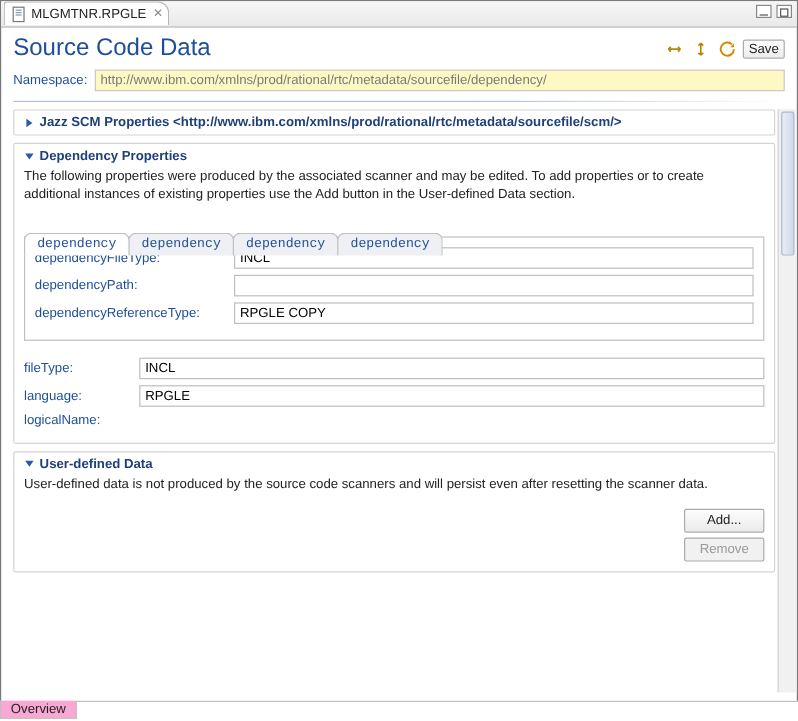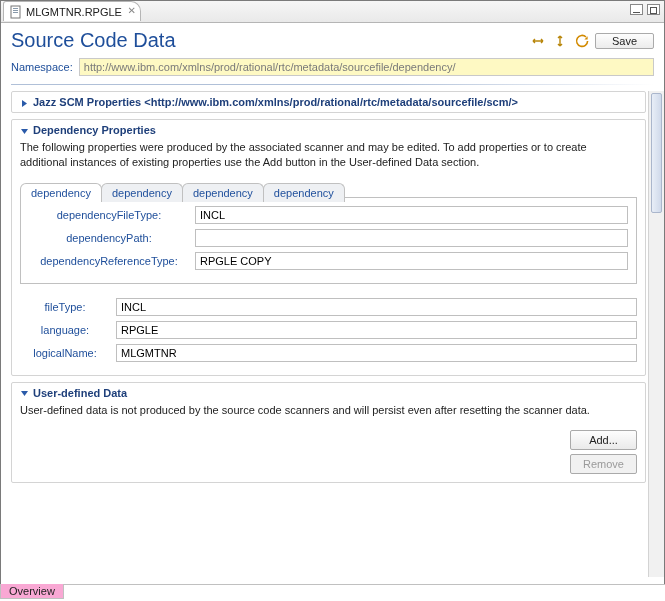--- a/index.html
+++ b/index.html
@@ -55,21 +55,21 @@
     display:flex; align-items:center; justify-content:space-between;
     padding: 6px 10px 4px 10px;
   }
   .page-title {
     font-size: 20px; color: #1e4e9a; font-weight: 400;
   }
   .header-actions { display:flex; align-items:center; gap:4px; }
   .icon-btn { width:18px; height:18px; display:flex; align-items:center; justify-content:center; }
   .save-btn {
     border:1px solid #aaa; background:linear-gradient(#fdfdfd,#ececec);
-    padding:1px 16px; border-radius:2px; font-size:11px;
+    padding:1px 4px; border-radius:2px; font-size:11px;
   }
   
   .namespace-row {
     display:flex; align-items:center; gap:6px;
     padding: 2px 10px 8px 10px;
   }
   .field-label { color:#1e4e9a; }
   .namespace-input {
     flex:1; border:1px solid #c9c9c9; background:#fef9c3; color:#7a7a7a;
     padding:2px 4px; font-size:11px; font-family:inherit;
@@ -107,29 +107,29 @@
   .twisty { width:9px; height:9px; }
   .section-desc { margin:4px 12px 8px 0; color:#222; line-height:1.35; }
   
   .deptabs { display:flex; border-bottom:1px solid #c0c0c0; margin-top:2px; }
   .deptab {
     padding:3px 10px 3px 10px;
     border:1px solid #c0c0c0; border-bottom:none;
     background:#eef0f3; color:#1f4f9c;
     border-top-left-radius:6px; border-top-right-radius:6px;
     margin-right:-1px;
-    position:relative; top:5px;
+    position:relative; top:16px;font-family:Liberation Mono, monospace;
   }
   .deptab.selected { background:#fff; z-index:2; }
   .depbody {
     border:1px solid #c0c0c0; border-top:none;
     padding:8px;
   }
   .prop-row { display:flex; align-items:center; margin-bottom:5px; gap:6px; }
-  .prop-row label { width:160px; color:#1e4e9a;text-align:center; }
+  .prop-row label { width:160px; color:#1e4e9a; }
   .prop-row input, .wide-input input {
     flex:1; border:1px solid #bfbfbf; padding:2px 4px; font-size:11px; font-family:inherit;
   }
   .file-block { margin-top:14px; }
   .file-block .prop-row label { width:90px; }
   
   .bottom-tabs {
     position:absolute; bottom:0; left:0; right:0; height:17px;
     background:#fff; border-top:1px solid #c0c0c0;
     display:flex; align-items:flex-start;
@@ -248,21 +248,20 @@
         <div class="prop-row">
           <label>fileType:</label>
           <input value="INCL" style="">
         </div>
         <div class="prop-row">
           <label>language:</label>
           <input value="RPGLE" style="">
         </div>
         <div class="prop-row">
           <label>logicalName:</label>
-          <input value="MLGMTNR" style="">
         </div>
       </div>
     </div>
 
     <div class="section clearfix">
       <div class="section-title">
         <span class="twisty">
           <svg width="9" height="9" viewBox="0 0 9 9">
               <path d="M1 2l3.5 5L8 2z" fill="#2a5aa9"></path>
             </svg>

